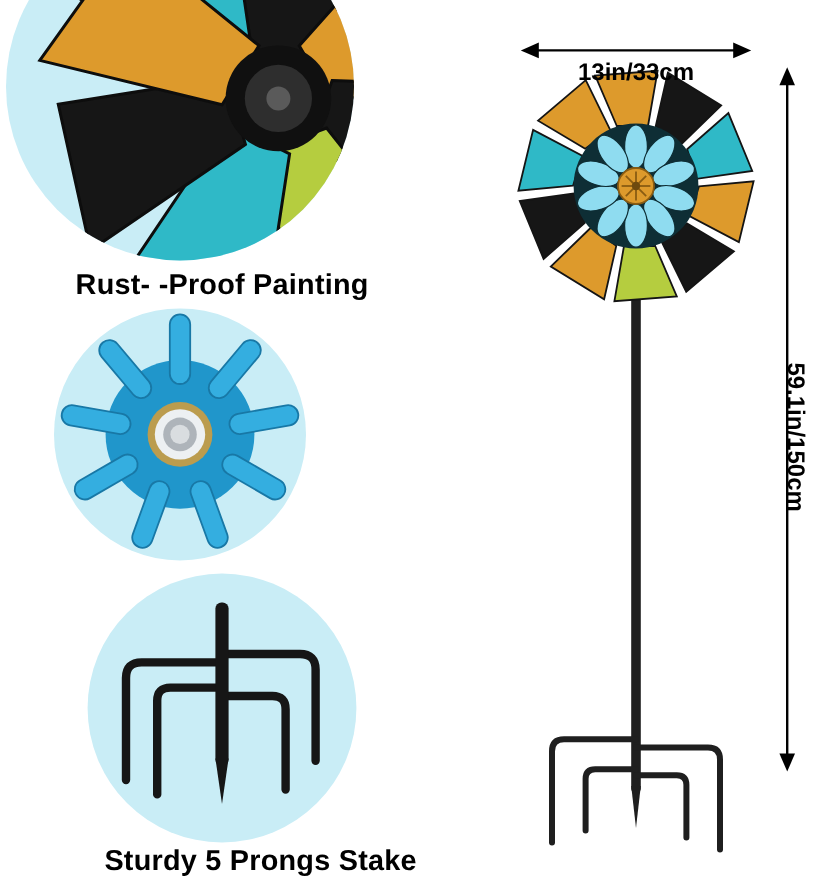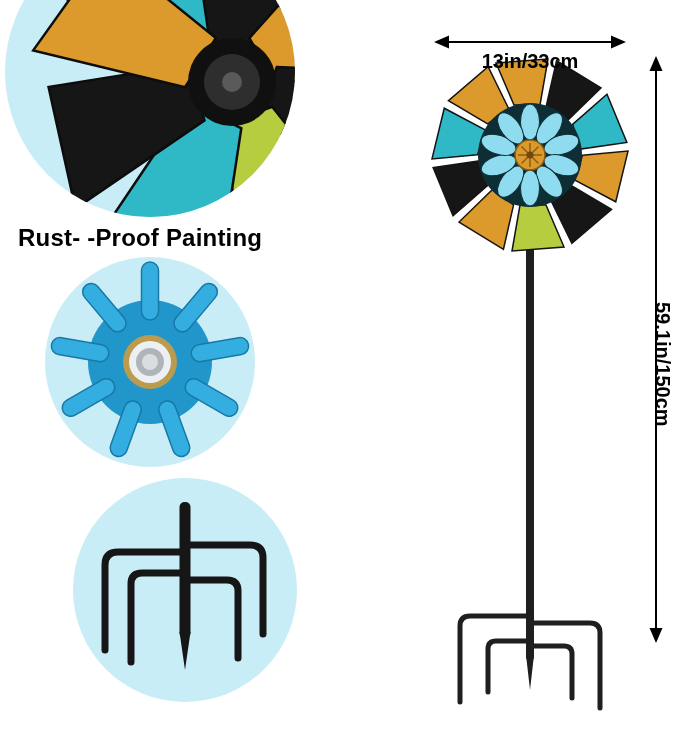--- a/index.html
+++ b/index.html
@@ -12,20 +12,21 @@
   }
   .canvas { position:absolute; inset:0; width:679px; height:742px; }
   svg.art { position:absolute; top:0; left:0; display:block; }
   .label {
     position:absolute;
     font-weight:bold;
     color:var(--text,#000);
     font-size:24px;
     white-space:nowrap;
     letter-spacing:0.2px;
+    margin-left:45px;
   }
   .label-1 { left:18px;  top:224px; }
   .label-2 { left:30px;  top:465px; }
   .label-3 { left:42px;  top:704px; }
   .dim-label {
     position:absolute;
     font-weight:bold;
     color:var(--text,#000);
     font-size:20px;
     white-space:nowrap;
@@ -161,17 +162,18 @@
       <polygon points="626,42 611,35.5 611,48.5" stroke="none"></polygon>
     </g>
     <g stroke="#000" stroke-width="2" fill="#000">
       <line x1="656" y1="62" x2="656" y2="637"></line>
       <polygon points="656,56 649.5,71 662.5,71" stroke="none"></polygon>
       <polygon points="656,643 649.5,628 662.5,628" stroke="none"></polygon>
     </g>
   </svg>
 
   <div class="label label-1">Rust- -Proof Painting</div>
+  <div class="label label-3">Sturdy 5 Prongs Stake</div>
 
   <div class="dim-label dim-w">13in/33cm</div>
   <div class="dim-label dim-h">59.1in/150cm</div>
 
 </div>
 
 </body></html>

